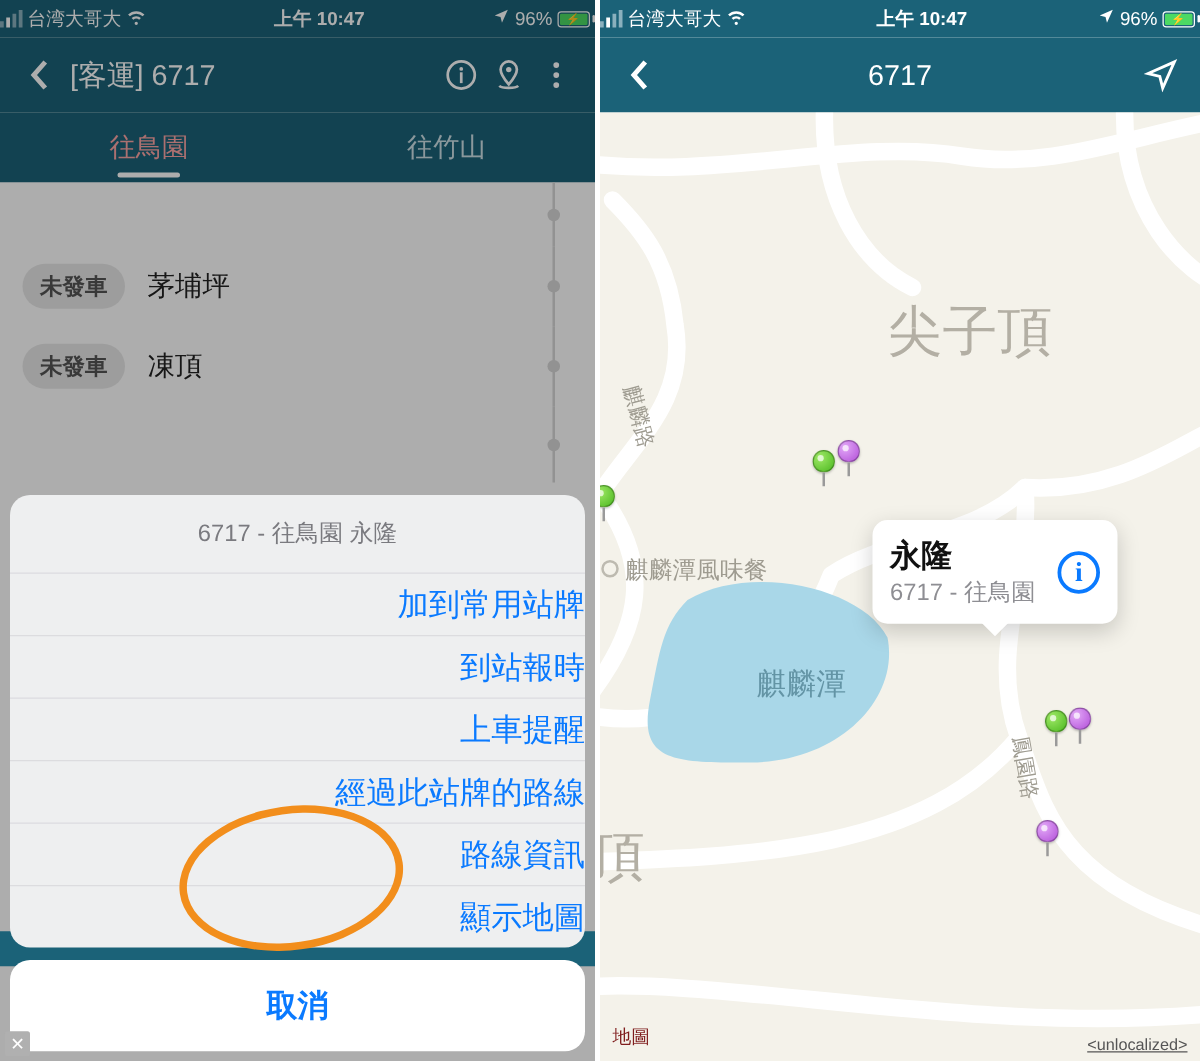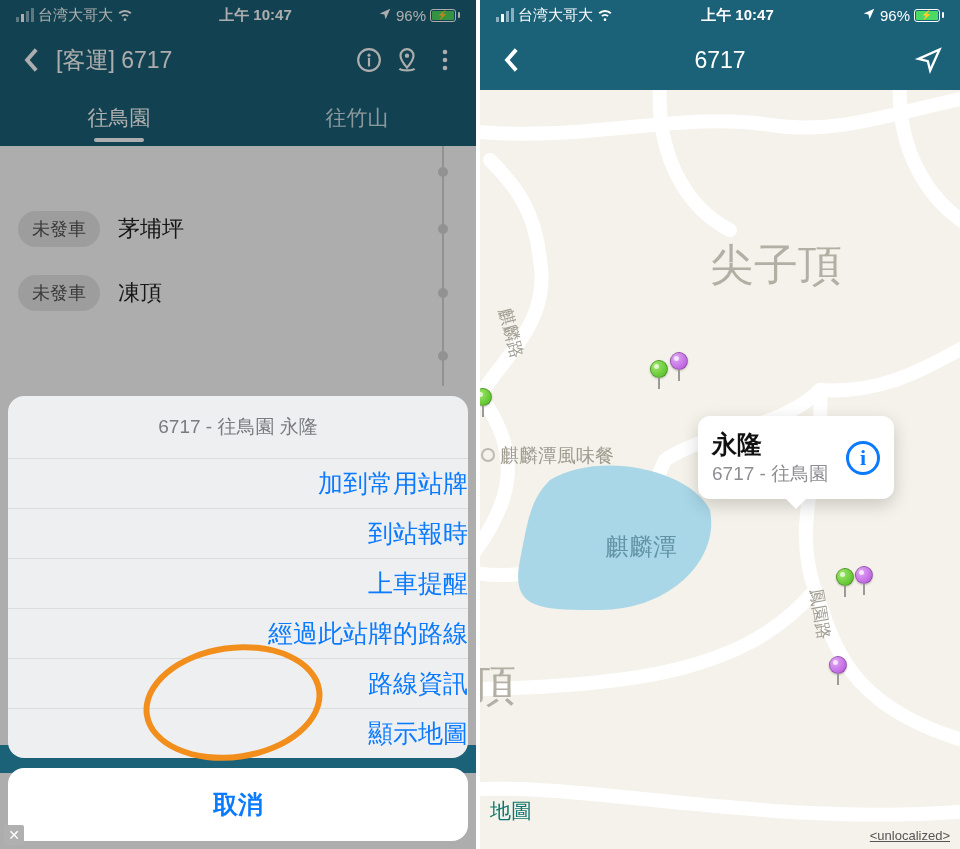--- a/index.html
+++ b/index.html
@@ -1,21 +1,21 @@
 <!DOCTYPE html>
 <html><head>
 <meta charset="utf-8">
 <style>
   * { margin: 0; padding: 0; box-sizing: border-box; }
   body { width: 960px; height: 849px; font-family: -apple-system, "PingFang TC", "Helvetica Neue", sans-serif; display: flex; background: #fff; }
   .phone { width: 480px; height: 849px; position: relative; overflow: hidden; }
   .phone.left { border-right: 4px solid #fff; }
 
   
-  .statusbar { height: 30px; background: #1b6278; color: #fff; display: flex; align-items: center; justify-content: space-between; font-size: 15px; padding: 0 16px; }
+  .statusbar { height: 30px; background: #1b6278; color: #fff; display: flex; align-items: center; justify-content: space-between; font-size: 15px; padding: 0 0; }
   .bg-dark .statusbar { background: #1b6278; }
   .sb-left, .sb-right { display: flex; align-items: center; gap: 4px; }
   .sb-center { font-weight: 600; text-align: center; }
   .signal-bars { display: inline-flex; align-items: flex-end; gap: 2px; }
   .signal-bars span { width: 3px; background: #fff; }
   .signal-bars span:nth-child(1){height:5px;background:#8ab0bd;} .signal-bars span:nth-child(2){height:8px;} .signal-bars span:nth-child(3){height:11px;background:#8ab0bd;} .signal-bars span:nth-child(4){height:14px;background:#8ab0bd;}
   .wifi-icon svg { width:16px; height:16px; }
   .battery { display:inline-flex; align-items:center; gap:2px; }
   .batt-body { width:26px; height:13px; border:1.5px solid #fff; border-radius:3px; position:relative; }
   .batt-fill { position:absolute; left:1px; top:1px; bottom:1px; width:92%; background:#4cd964; border-radius:1px; display:flex; align-items:center; justify-content:center;}
@@ -24,29 +24,29 @@
 
   
   .navhdr { height: 60px; background: #1b6278; color:#fff; display:flex; align-items:center; padding:0 12px; }
   .navhdr .title { flex:1; font-size:23px; font-weight:400; padding-left:6px; }
   .navhdr .title.center { text-align:center; padding-left:0; }
   .icon-btn { width:38px; height:38px; display:flex; align-items:center; justify-content:center; }
 
   
   .tabs { height:56px; background:#1b6278; display:flex; align-items:center; }
   .tab { flex:1; text-align:center; color:#cde0e6; font-size:21px; padding:10px 0; position:relative; }
-  .tab.active { color:#ffffff; }
+  .tab.active { color:#fca5a5; }
   .tab.active::after { content:""; position:absolute; left:50%; transform:translateX(-50%); bottom:0; width:50px; height:4px; background:#fff; border-radius:2px; }
 
   
   .stoplist { background:#fff; }
   .stop-row { display:flex; align-items:center; padding:14px 18px; gap:18px; position:relative; }
   .stop-row::after { content:""; position:absolute; right:28px; top:50%; width:10px; height:10px; border-radius:50%; background:#d7d7d7; transform:translateY(-50%); }
   .stop-row::before { content:""; position:absolute; right:32px; top:0; bottom:0; width:2px; background:#d7d7d7; }
-  .status-pill { background:#e8e8e8; color:#555; padding:6px 14px; border-radius:20px; font-size:18px; }
+  .status-pill { background:#e8e8e8; color:#555; padding:6px 14px; border-radius:20px; font-size:18px;font-weight:bold; }
   .stop-name { font-size:22px; color:#222; }
 
   
   .dim { position:absolute; inset:0; background:rgba(0,0,0,.32); }
 
   
   .sheet-wrap { position:absolute; left:0; right:0; bottom:0; padding:8px; }
   .sheet { background:#eeeff0; border-radius:16px; overflow:hidden; }
   .sheet-title { text-align:center; color:#7a7a7f; font-size:19px; padding:18px 0; }
   .sheet-item { text-align:right; font-size:25px; color:#0a7aff; padding:8px 0; border-top:1px solid #dcdcdf; }
@@ -62,21 +62,21 @@
   
   .mapcanvas { position:absolute; top:90px; left:0; right:0; bottom:0; background:#f4f2ea; overflow:hidden; }
   .road { stroke:#fff; stroke-width:14; fill:none; stroke-linecap:round; stroke-linejoin:round; }
   .road-label { fill:#9e9b90; font-size:17px; font-family:inherit; }
   .lake { fill:#a9d7e8; }
   .area-label { fill:#b3afa4; font-size:44px; }
   .lake-label { fill:#6394a5; font-size:24px; }
   .poi-dot { fill:none; stroke:#bdbab0; stroke-width:2; }
   .poi-label { fill:#9e9b90; font-size:19px; }
   .unlocalized { position:absolute; right:10px; bottom:6px; font-size:13px; text-decoration:underline; color:#555; }
-  .maplogo { position:absolute; left:10px; bottom:24px; font-size:21px; color:#0f766e; }
+  .maplogo { position:absolute; left:10px; bottom:10px; font-size:15px; color:#7f1d1d; }
 
   .pin { position:absolute; width:18px; height:18px; border-radius:50%; border:1px solid rgba(0,0,0,.25); box-shadow:0 1px 2px rgba(0,0,0,.25); }
   .pin::after { content:""; position:absolute; left:50%; top:17px; transform:translateX(-50%); width:2px; height:11px; background:#9a9a9a; }
   .pin::before { content:""; position:absolute; left:3px; top:3px; width:5px; height:5px; background:rgba(255,255,255,.7); border-radius:50%; }
   .pin.green { background: radial-gradient(circle at 30% 30%, #9fe867, #4bb81f); }
   .pin.purple { background: radial-gradient(circle at 30% 30%, #e2a8f7, #b24fd8); }
 
   .callout { position:absolute; background:#fff; border-radius:12px; padding:12px 14px; box-shadow:0 6px 18px rgba(0,0,0,.18); display:flex; align-items:center; gap:18px; }
   .callout::after { content:""; position:absolute; bottom:-10px; left:50%; transform:translateX(-50%); border:11px solid transparent; border-top-color:#fff; border-bottom:none; }
   .callout .ct-title { font-size:25px; font-weight:700; color:#111; }

